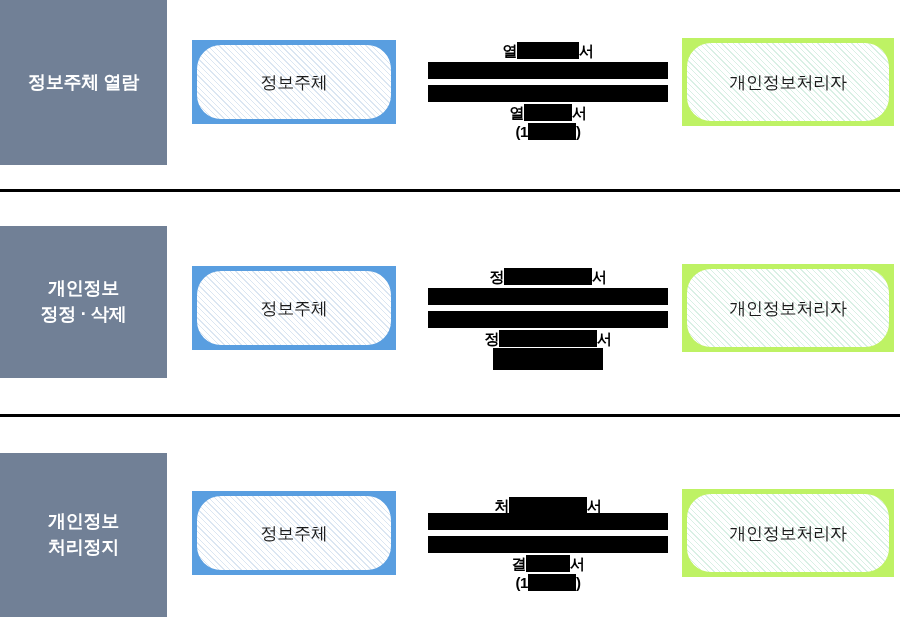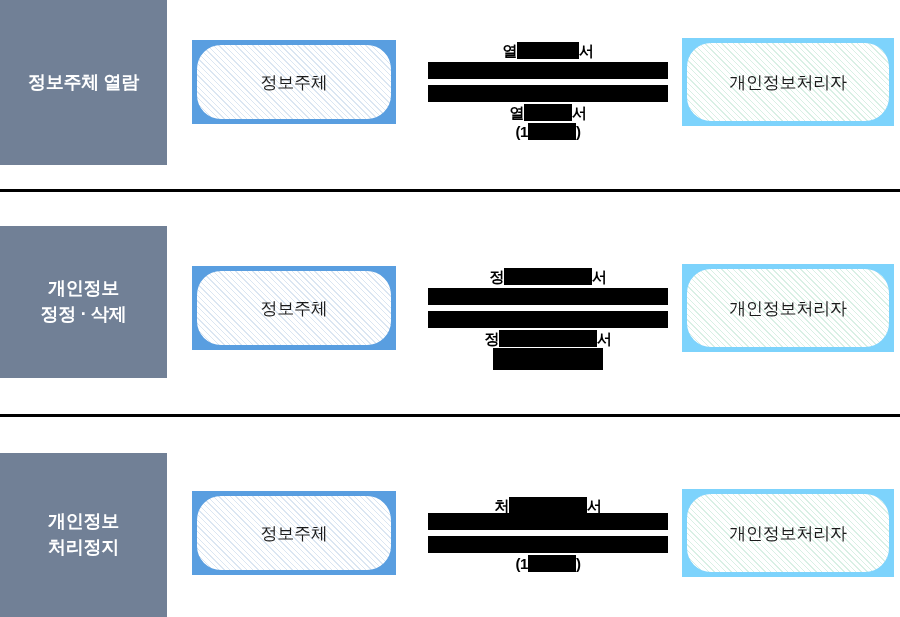--- a/index.html
+++ b/index.html
@@ -91,21 +91,21 @@
   .box-subject .inner {
     background:
       repeating-linear-gradient(45deg,
         #ffffff 0px, #ffffff 3px,
         #dbe6f2 3px, #dbe6f2 4px),
       #f4f8fc;
   }
 
   
   .box-controller {
-    background: #7dd3fc;
+    background: #bef264;
     width: 212px;
     height: 88px;
   }
   .box-controller .inner {
     background:
       repeating-linear-gradient(45deg,
         #ffffff 0px, #ffffff 3px,
         #d7 efe3 3px, #d7efe3 4px),
       #f1faf6;
     background:
@@ -255,20 +255,23 @@
     <div class="flow" style="left:428px; top:82px; width:240px;">
       <div class="flow-text">
         <span>처</span><span class="redact-inline" style="width:78px;"></span><span>서</span>
       </div>
     </div>
 
     <div class="bar" style="left:428px; top:98px; width:240px; height:17px;"></div>
     <div class="bar" style="left:428px; top:121px; width:240px; height:17px;"></div>
 
     <div class="flow" style="left:428px; top:140px; width:240px;">
+      <div class="flow-text">
+        <span>결</span><span class="redact-inline" style="width:44px;"></span><span>서</span>
+      </div>
       <div class="flow-sub">
         <span>(1</span><span class="redact-inline" style="width:48px;"></span><span>)</span>
       </div>
     </div>
 
     <div class="party-box box-controller" style="left:682px; top:74px;">
       <div class="inner"></div>
       <span class="party-label">개인정보처리자</span>
     </div>
   </div>

